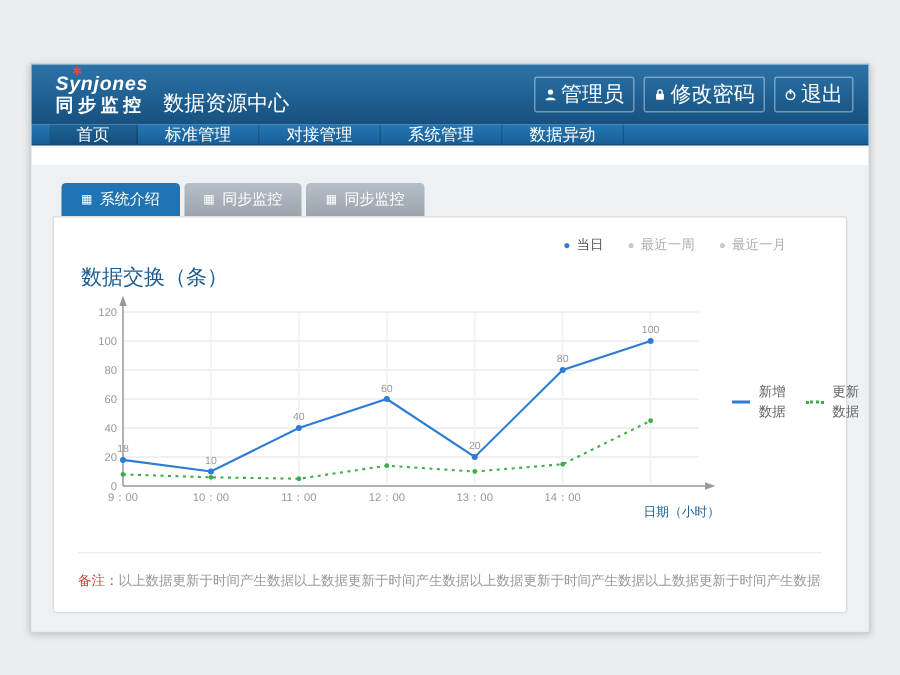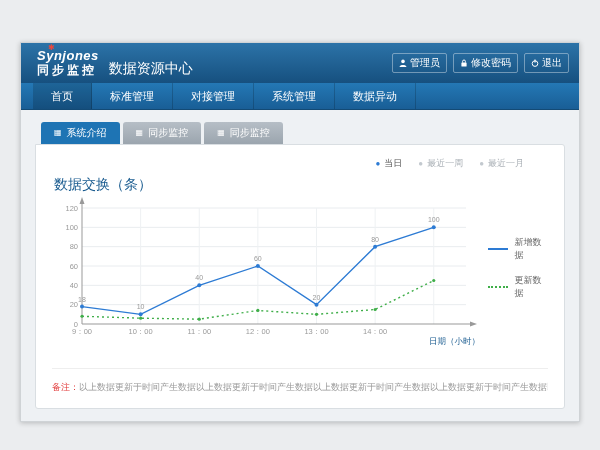--- a/index.html
+++ b/index.html
@@ -10,26 +10,26 @@
 
   
   .topbar { height:40px; background:linear-gradient(#2c73a8,#16507f); display:flex; align-items:center;
             padding:0 10px; position:relative; }
   .logo { position:relative; display:flex; flex-direction:column; line-height:1.1; margin-left:6px; }
   .logo-en { color:#fff; font-size:13px; font-weight:bold; font-style:italic; letter-spacing:.5px;text-align:right; }
   .logo-star { position:absolute; top:-5px; left:11px; color:#e8483f; font-size:8px; font-style:normal; }
   .logo-cn { color:#fff; font-size:12px; font-weight:bold; letter-spacing:3px; }
   .app-title { color:#fff; font-size:14px; margin-left:10px; align-self:flex-end; padding-bottom:5px; }
   .header-actions { margin-left:auto; display:flex; gap:6px; align-items:center; }
-  .hbtn { display:flex; align-items:center; gap:3px; color:#fff; font-size:10px;
+  .hbtn { display:flex; align-items:center; gap:3px; color:#fff; font-size:14px;
           border:1px solid rgba(255,255,255,.38); border-radius:2px; padding:2px 6px; cursor:pointer; }
   .hicon { width:8px; height:8px; display:block; }
 
   
-  .navbar { height:27px; background:linear-gradient(#2478b5,#195e96); display:flex; align-items:stretch;
+  .navbar { height:14px; background:linear-gradient(#2478b5,#195e96); display:flex; align-items:stretch;
             padding-left:12px; border-bottom:1px solid #134a75; }
   .nav-item { color:#fff; font-size:11px; padding:0 18px; display:flex; align-items:center;
               border-right:1px solid rgba(0,0,0,.18); cursor:pointer; }
   .nav-item.active { background:rgba(0,0,0,.16); }
 
   
   .content { position:absolute; left:0; right:0; top:67px; bottom:0; background:#eef1f4; padding:12px 14px; }
   .tabs { display:flex; gap:3px; margin-left:6px; height:22px; }
   .tab { display:flex; align-items:center; gap:5px; padding:0 13px; font-size:10px; color:#fff;
          border-radius:3px 3px 0 0; cursor:pointer; }
@@ -42,21 +42,21 @@
 
   .legend-top { display:flex; justify-content:flex-end; gap:16px; font-size:9px; margin-right:24px; margin-top:2px; }
   .lt-item { display:flex; align-items:center; gap:4px; cursor:pointer; color:#aab0b6; }
   .lt-item.active { color:#555; }
   .lt-dot { font-size:8px; line-height:1; color:#c3c9cf; }
   .lt-item.active .lt-dot { color:#2d7bd4; }
 
   .y-title { color:#1a5c90; font-size:14px; margin:6px 0 2px 2px; }
   .chart-row { display:flex; align-items:center; }
   .chart-svg { width:430px; height:150px; flex:none; }
-  .legend-right { display:flex; flex-direction:column; gap:12px; margin-left:6px; margin-top:-6px; }
+  .legend-right { display:flex; flex-direction:row; gap:12px; margin-left:6px; margin-top:-6px; }
   .lr-item { display:flex; align-items:center; gap:6px; font-size:9px; color:#666; cursor:pointer; }
   .sample { width:22px; height:0; border-top:2px solid #2d7bd4; }
   .sample.dotted { border-top-style:dotted; border-top-color:#3fae49; }
 
   .note { border-top:1px solid #eee; margin-top:22px; padding-top:12px; font-size:9px; color:#999;
           white-space:nowrap; overflow:hidden; }
   .note-label { color:#e23a3a; }
   svg text { font-family:"Liberation Sans","DejaVu Sans",sans-serif; }
 </style>
 </head>

